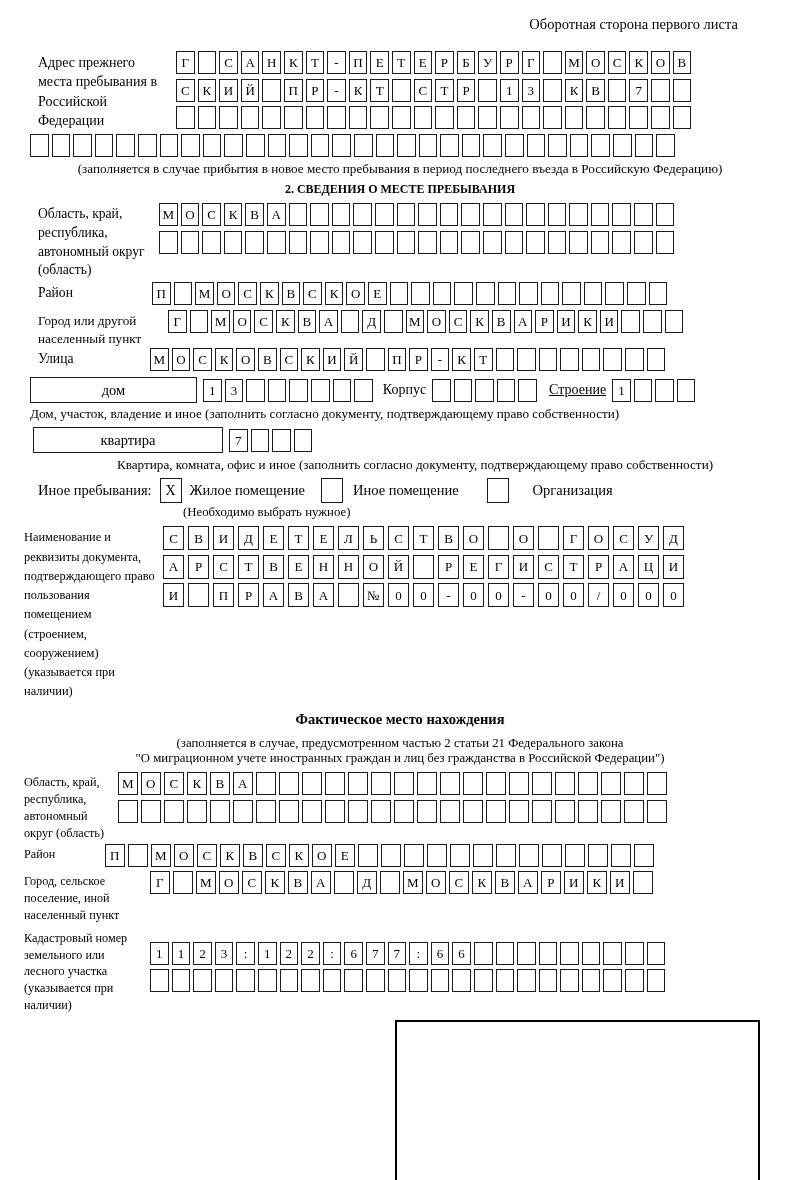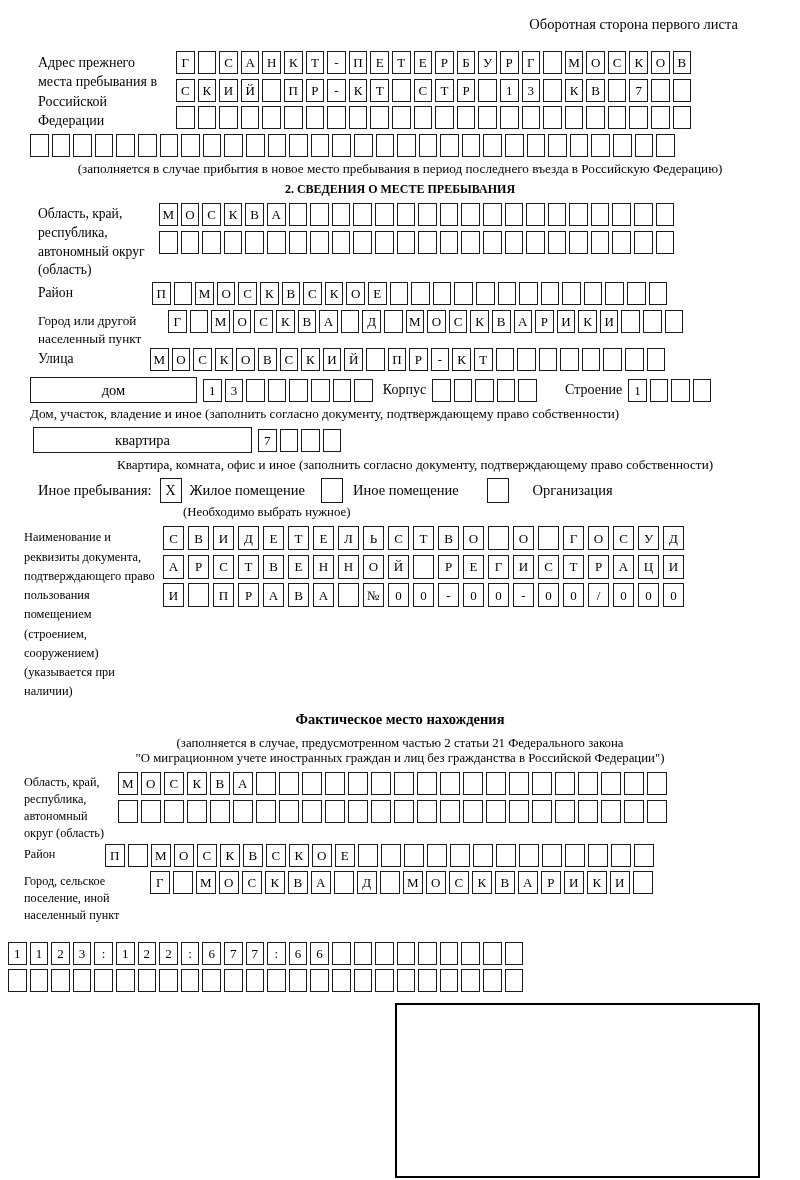--- a/index.html
+++ b/index.html
@@ -327,32 +327,32 @@
         <div class="cell"></div>
       </div>
     <div class="inline-label" style="margin-left:10px;padding-top:0;">Корпус</div>
     <div class="cellrow sz-a" style="margin-left:6px;margin-bottom:0;">
         <div class="cell"></div>
         <div class="cell"></div>
         <div class="cell"></div>
         <div class="cell"></div>
         <div class="cell"></div>
       </div>
-    <div class="inline-label" style="margin-left:28px;padding-top:0;">Строение</div>
+    <div class="inline-label" style="margin-left:12px;padding-top:0;text-decoration:underline;">Строение</div>
     <div class="cellrow sz-a" style="margin-left:6px;margin-bottom:0;">
         <div class="cell">1</div>
         <div class="cell"></div>
         <div class="cell"></div>
         <div class="cell"></div>
       </div>
   </div>
   <div class="caption" style="text-align:left;margin-left:30px;margin-top:3px;">Дом, участок, владение и иное (заполнить согласно документу, подтверждающему право собственности)</div>
 
   <div class="frow" style="margin-left:33px;margin-top:5px;align-items:center;">
-    <div class="inputbox" style="width:219px;text-align:center;">квартира</div>
+    <div class="inputbox" style="width:190px;text-align:center;">квартира</div>
     <div class="cellrow sz-a" style="margin-left:6px;margin-bottom:0;">
         <div class="cell">7</div>
         <div class="cell"></div>
         <div class="cell"></div>
         <div class="cell"></div>
       </div>
   </div>
   <div class="caption" style="text-align:center;margin-left:30px;margin-top:4px;">Квартира, комната, офис и иное (заполнить согласно документу, подтверждающему право собственности)</div>
 
   <div class="frow" style="margin-left:38px;margin-top:5px;align-items:center;">
@@ -555,20 +555,21 @@
         <div class="cell">А</div>
         <div class="cell">Р</div>
         <div class="cell">И</div>
         <div class="cell">К</div>
         <div class="cell">И</div>
         <div class="cell"></div>
       </div>
   </div>
 
   <div class="frow" style="margin-top:4px;">
+    <div class="flabel small-label" style="margin-left:24px;width:118px;">Кадастровый номер земельного или лесного участка (указывается при наличии)</div>
     <div class="cellcol" style="margin-left:8px;padding-top:14px;">
       <div class="cellrow sz-a">
           <div class="cell">1</div>
           <div class="cell">1</div>
           <div class="cell">2</div>
           <div class="cell">3</div>
           <div class="cell">:</div>
           <div class="cell">1</div>
           <div class="cell">2</div>
           <div class="cell">2</div>

